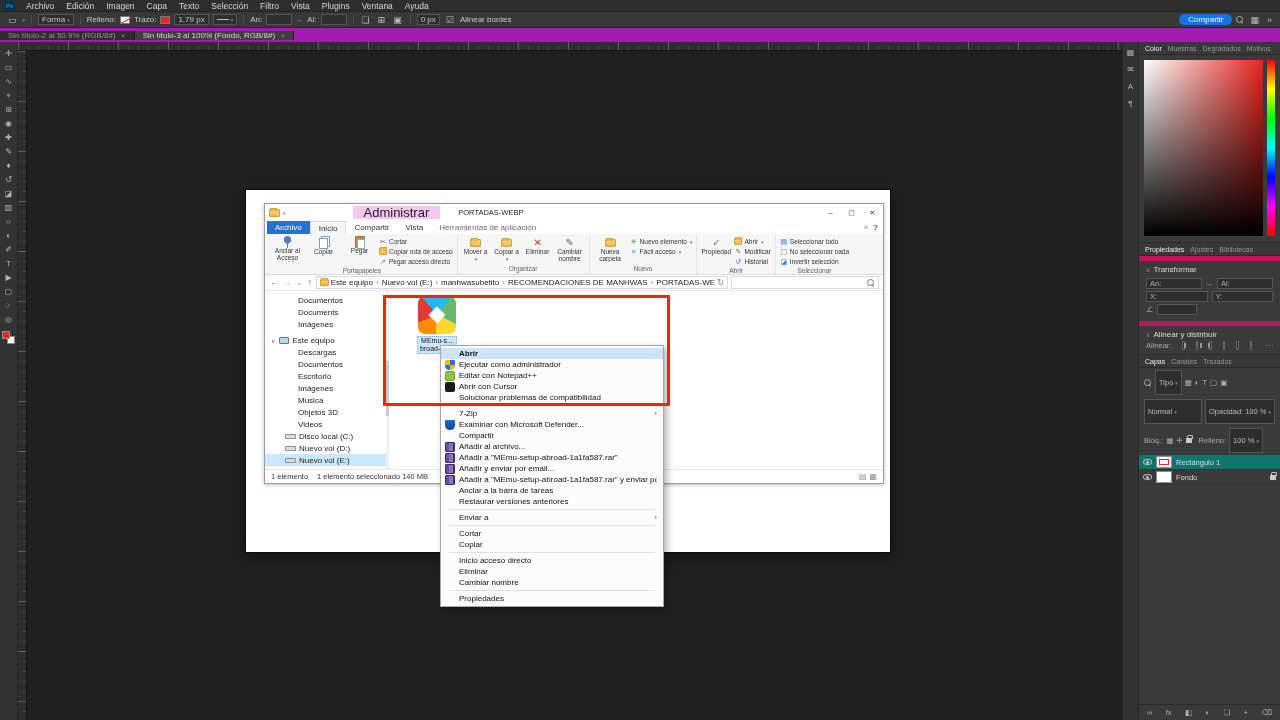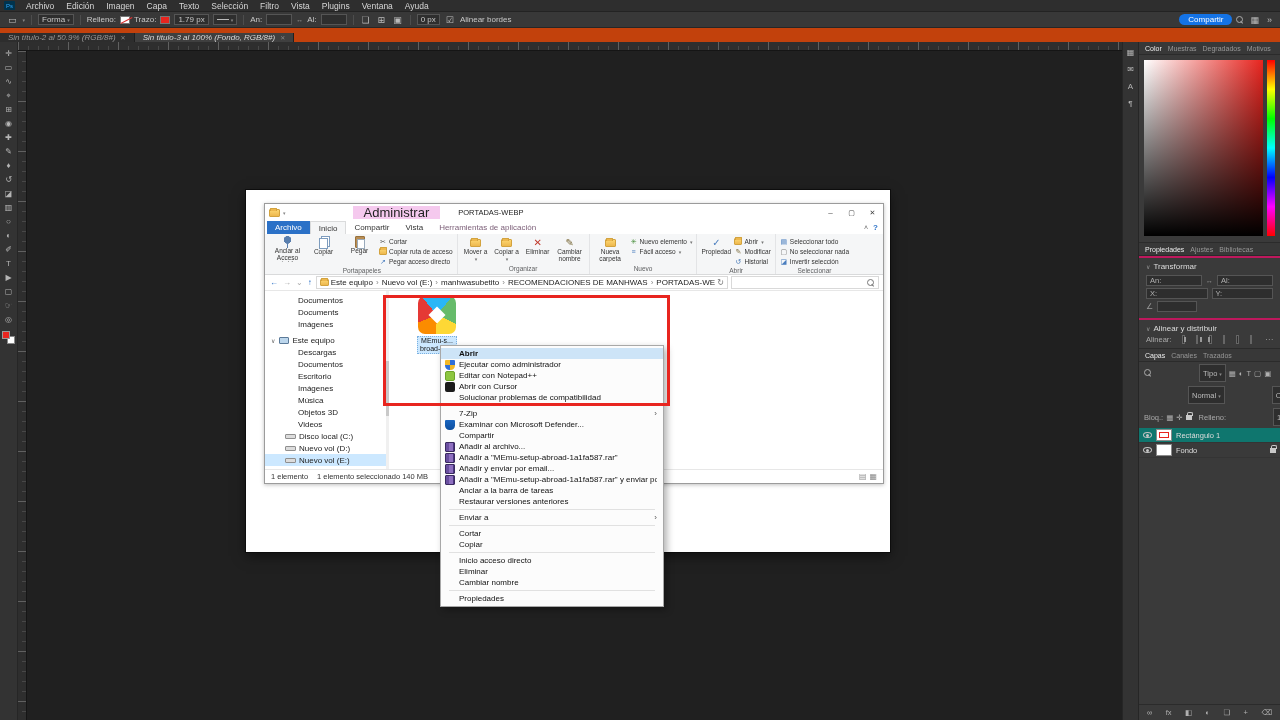--- a/index.html
+++ b/index.html
@@ -12,21 +12,21 @@
   .ps-logo{width:11px;height:9px;background:#00334d;color:#31a8ff;font-size:6px;display:flex;align-items:center;justify-content:center;margin-right:5px;border-radius:1px;}
   .mi{padding:0 6px;white-space:nowrap;}
   .optionsbar{height:16px;background:#383838;border-bottom:1px solid #262626;display:flex;align-items:center;gap:4px;padding:0 6px;font-size:8px;color:#c8c8c8;}
   .obox{height:11px;border:1px solid #555;background:#2e2e2e;display:inline-flex;align-items:center;padding:0 3px;gap:2px;white-space:nowrap;}
   .swatch{width:10px;height:8px;border:1px solid #777;background:#fff;position:relative;}
   .swatch.none::after{content:"";position:absolute;left:-1px;top:3px;width:13px;height:1px;background:#d33;transform:rotate(-28deg);}
   .swatch.red{background:#e8251f;}
   .sep-v{width:1px;height:10px;background:#4d4d4d;margin:0 2px;}
   .share-btn{margin-left:auto;background:#1473e6;color:#fff;border-radius:7px;padding:1px 9px;font-size:8px;}
   .tb-ic{color:#bbb;font-size:9px;padding:0 2px;}
-  .tabbar{height:14px;background:#c2410c;display:flex;align-items:flex-end;font-style:italic;}
+  .tabbar{height:14px;background:#a21caf;display:flex;align-items:center;}
   .doc-tab{display:flex;align-items:center;gap:5px;padding:0 8px;font-size:8px;background:#2d2d2d;color:#969696;border-right:1px solid #1f1f1f;white-space:nowrap;}
   .doc-tab.is-active{background:#3f3f3f;color:#d9d9d9;}
   .tab-close::before{content:"✕";font-size:6px;color:#888;}
 
   .workspace{display:flex;height:678px;}
   .tools{width:18px;background:#333;border-right:1px solid #262626;display:flex;flex-direction:column;align-items:center;padding-top:5px;gap:1px;}
   .tool{width:14px;height:13px;display:flex;align-items:center;justify-content:center;font-size:8px;color:#b5b5b5;}
   .fgbg{position:relative;width:13px;height:13px;margin-top:4px;}
   .fgbg .bgc{position:absolute;right:0;bottom:0;width:8px;height:8px;background:#fff;border:1px solid #888;}
   .fgbg .fgc{position:absolute;left:0;top:0;width:8px;height:8px;background:#e8251f;border:1px solid #999;}
@@ -143,41 +143,41 @@
   .red-rect{position:absolute;left:365px;top:244px;width:287px;height:111px;border:3px solid #e8251f;z-index:9;}
 
   
   .panel-strip{width:16px;background:#333;border-left:1px solid #262626;display:flex;flex-direction:column;align-items:center;gap:8px;padding-top:6px;font-size:8px;color:#b5b5b5;}
   .panels{width:142px;background:#3a3a3a;border-left:1px solid #262626;display:flex;flex-direction:column;font-size:8px;color:#c8c8c8;overflow:hidden;}
   .ptabs{display:flex;gap:6px;padding:3px 6px 2px;background:#383838;border-bottom:1px solid #2b2b2b;font-size:7px;color:#979797;white-space:nowrap;}
   .ptab.is-active{color:#ececec;}
   .color-area{padding:5px 5px 6px;display:flex;gap:4px;}
   .sat-square{flex:1;height:176px;background-image:linear-gradient(to top,#000,rgba(0,0,0,0)),linear-gradient(to right,#fff,#e8251f);}
   .hue-strip{width:8px;height:176px;background:linear-gradient(#f00,#ff0,#0f0,#0ff,#00f,#f0f,#f00);}
-  .psec{border-top:2px solid #be185d;padding:3px 7px 4px;}
+  .psec{border-top:5px solid #be185d;padding:3px 7px 4px;}
   .psec-h{display:flex;align-items:center;gap:3px;font-size:8px;color:#dcdcdc;padding:1px 0 2px;}
   .psec-h::before{content:"∨";font-size:6px;color:#929292;}
   .fieldrow{display:flex;gap:4px;align-items:center;margin:2px 0;}
   .pfield{flex:1;height:11px;background:#2e2e2e;border:1px solid #555;display:flex;align-items:center;padding:0 3px;gap:2px;color:#b0b0b0;font-size:7.5px;}
   .gi-link::before{content:"↔";color:#999;font-size:7px;}
   .angle::before{content:"∠";color:#999;}
   .align-row{display:flex;gap:11px;align-items:center;flex-wrap:nowrap;}
   .al-ic{width:9px;height:9px;border:1px solid #666;background:#2e2e2e;position:relative;}
   .al-ic::before{content:"";position:absolute;background:#9a9a9a;}
   .al-l::before{left:1px;top:1px;bottom:1px;width:2px;}
   .al-ch::before{left:3px;top:1px;bottom:1px;width:2px;}
   .al-r::before{right:1px;top:1px;bottom:1px;width:2px;}
   .al-t::before{top:1px;left:1px;right:1px;height:2px;}
   .al-cv::before{top:3px;left:1px;right:1px;height:2px;}
   .al-b::before{bottom:1px;left:1px;right:1px;height:2px;}
   .qa-btn{height:13px;background:#4a4a4a;border:1px solid #6a6a6a;border-radius:7px;color:#ddd;font-size:7.5px;display:flex;align-items:center;justify-content:center;margin:3px 0;}
   .vermas{text-align:center;color:#bdbdbd;text-decoration:underline;font-size:7.5px;padding:1px 0 2px;}
   .layers-panel{border-top:1px solid #2b2b2b;flex:1;display:flex;flex-direction:column;min-height:0;}
   .l-row{display:flex;align-items:center;gap:3px;padding:2px 5px;}
-  .l-dd{height:18px;background:#2e2e2e;border:1px solid #555;display:flex;align-items:center;gap:2px;padding:0 3px;font-size:7.5px;color:#bbb;white-space:nowrap;margin-left:44px;}
+  .l-dd{height:25px;background:#2e2e2e;border:1px solid #555;display:flex;align-items:center;gap:2px;padding:0 3px;font-size:7.5px;color:#bbb;white-space:nowrap;}
   .gi-carr::before{content:"▾";font-size:5px;color:#888;}
   .psmag{position:relative;width:8px;height:8px;}
   .psmag::before{content:"";position:absolute;left:0;top:0;width:5px;height:5px;border:1px solid #aaa;border-radius:50%;}
   .psmag::after{content:"";position:absolute;left:5px;top:5px;width:3px;height:1px;background:#aaa;transform:rotate(45deg);transform-origin:0 0;}
   .lf-ic{font-size:7.5px;color:#b0b0b0;}
   .layer{height:15px;display:flex;align-items:center;gap:4px;padding:0 4px;border-bottom:1px solid #343434;}
   .layer.is-selected{background:#0f766e;}
   .eye{width:9px;height:6px;border:1px solid #c5c5c5;border-radius:50%;position:relative;flex:0 0 9px;}
   .eye::after{content:"";position:absolute;left:50%;top:50%;width:3px;height:3px;margin:-1.5px 0 0 -1.5px;background:#c5c5c5;border-radius:50%;}
   .thumb{width:16px;height:12px;background:#fff;border:1px solid #8a8a8a;position:relative;flex:0 0 16px;}

